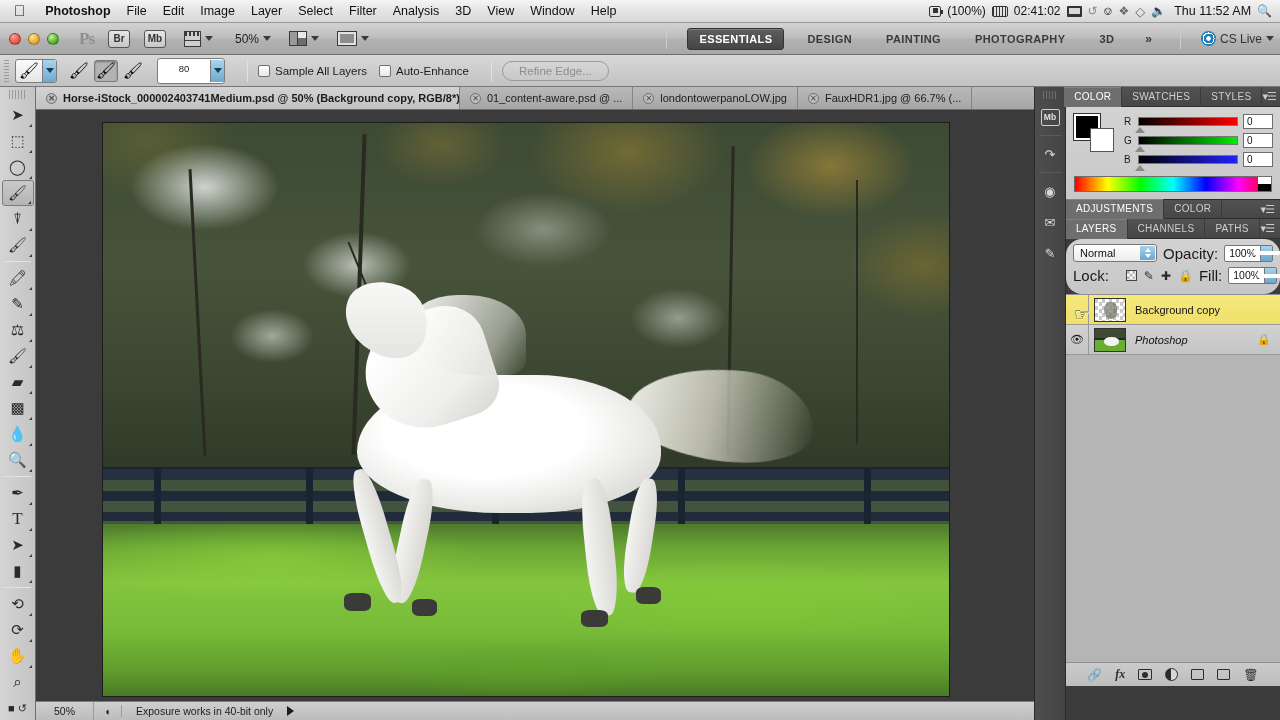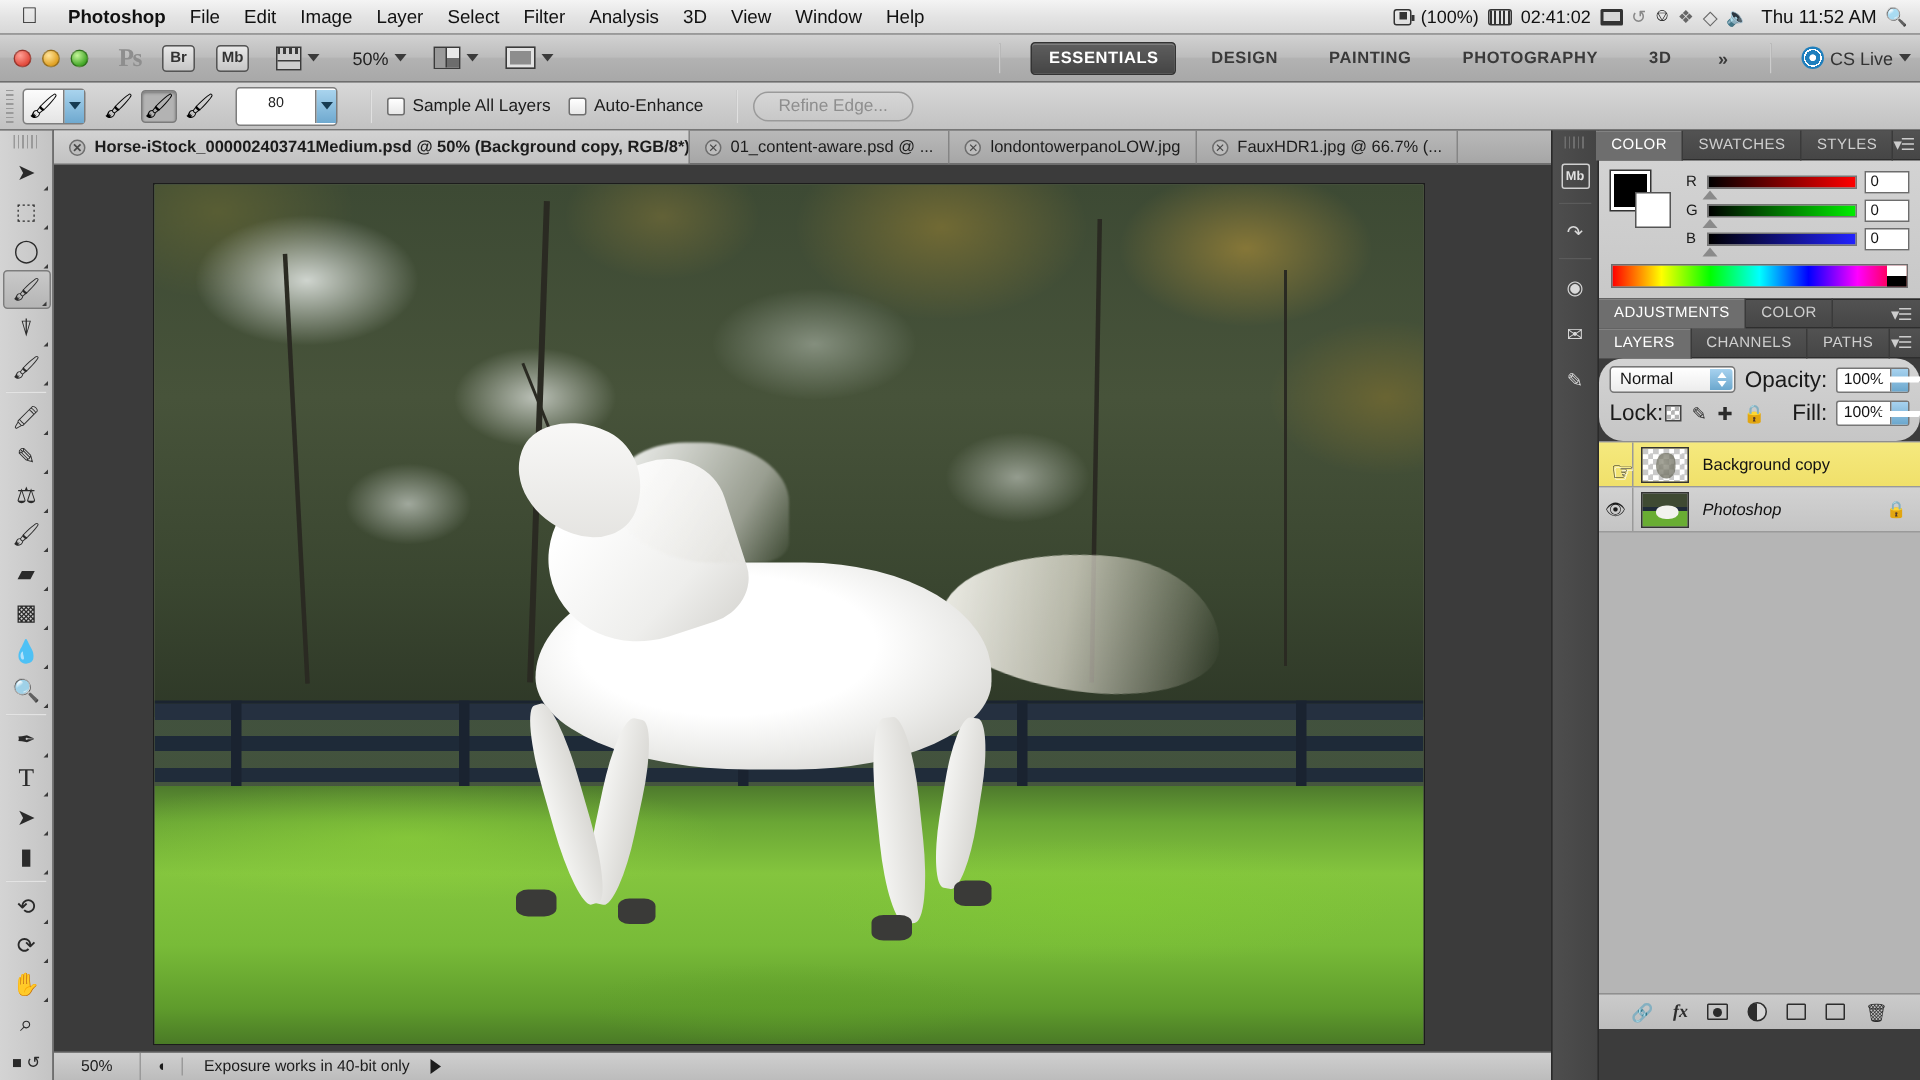--- a/index.html
+++ b/index.html
@@ -335,21 +335,21 @@
   .ar-dn { width:0;height:0;border-left:3px solid transparent;border-right:3px solid transparent;border-top:4px solid #fff;}
   .lc-label { font-size:15px; color:#1a1a1a; }
   .num-field {
     display:flex; align-items:stretch; height:17px; border:1px solid #767676; border-radius:2px; background:#fff;
   }
   .num-field span { font-size:10.5px; color:#111; padding:0 4px; line-height:15px; min-width:30px;}
   .num-field i {
     width:12px; background:linear-gradient(to bottom,#a7d2ef,#6ba7cd); border-left:1px solid #767676;
     display:flex;align-items:center;justify-content:center;
   }
-  .lock-row { display:flex; align-items:center; gap:1px; font-size:10.5px; color:#1a1a1a; }
+  .lock-row { display:flex; align-items:center; gap:17px; font-size:10.5px; color:#1a1a1a; }
   .lock-icons { display:flex; gap:7px; align-items:center; font-size:12px; color:#2a2a2a;}
   .lock-chk { width:11px;height:11px;
     background: conic-gradient(#fff 0 25%, #b4b4b4 0 50%, #fff 0 75%, #b4b4b4 0);
     background-size:5.5px 5.5px; border:1px solid #444;}
 
   .layers-list { background:#b5b5b5; border-top:1px solid #8f8f8f; }
   .layer-row {
     display:flex; align-items:center; height:30px; border-bottom:1px solid #9a9a9a;
     background: linear-gradient(to bottom,#d2d2d2,#c4c4c4); position:relative;
   }

